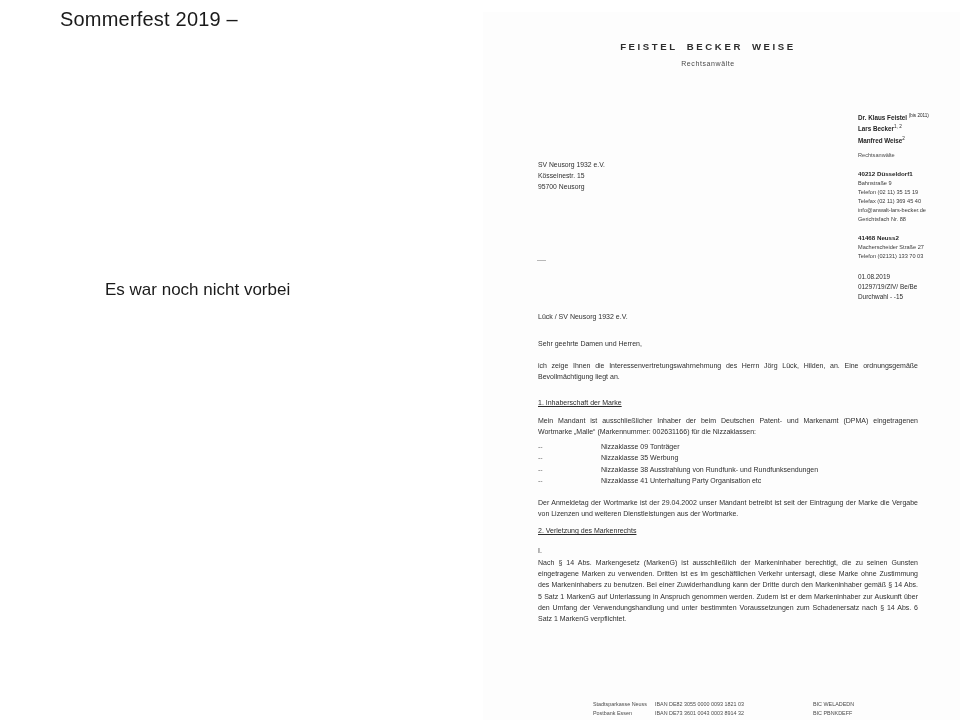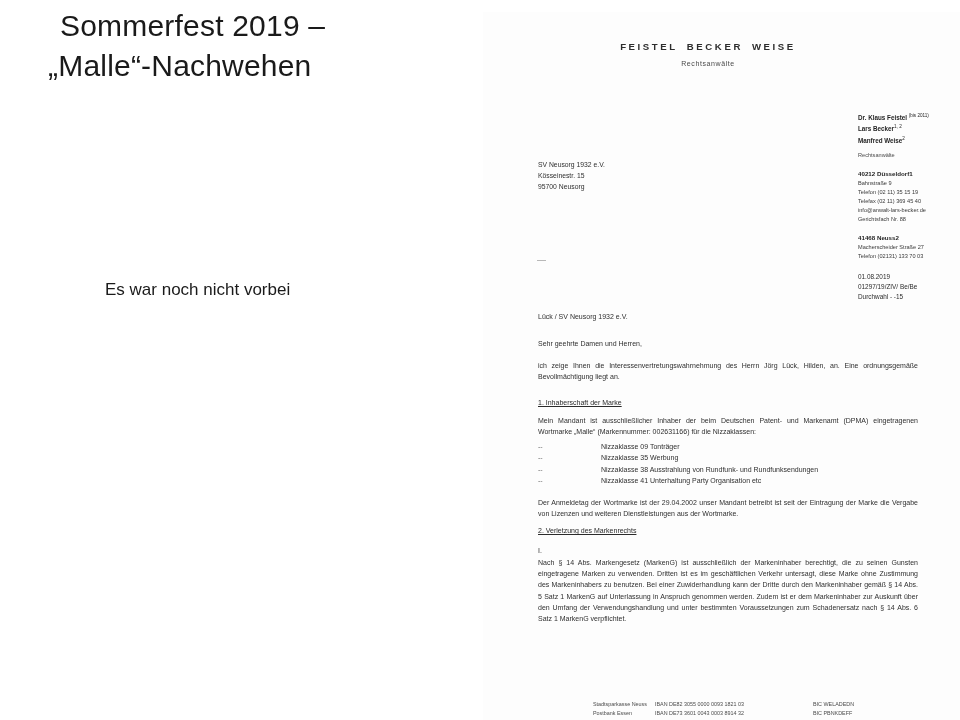--- a/index.html
+++ b/index.html
@@ -21,21 +21,21 @@
     height: 720px;
     background: #ffffff;
   }
 
   
   .slide-title {
     position: absolute;
     left: 48px;
     top: 6px;
     width: 420px;
-    font-size: 30px;
+    font-size: 20px;
     line-height: 1.32;
     color: #1a1a1a;
     font-weight: normal;
     letter-spacing: 0.2px;
   }
   .slide-title .line1 { display: block; padding-left: 12px; }
   .slide-title .line2 { display: block; }
 
   .bullet {
     position: absolute;
@@ -221,21 +221,20 @@
   .bank .col-c { display: inline-block; }
   .bank .row { display: block; }
 </style>
 </head>
 <body>
 
 <div class="slide">
 
   <div class="slide-title">
     <span class="line1">Sommerfest 2019 –</span>
-    <span class="line2">„Malle“-Nachwehen</span>
   </div>
 
   <div class="bullet bullet-1">Es war noch nicht vorbei</div>
 
   <div class="letter">
 
     <div class="lawfirm-head">
       <div class="lawfirm-names">
         <span>FEISTEL</span><span class="sep"></span><span>BECKER</span><span class="sep"></span><span>WEISE</span>
       </div>

